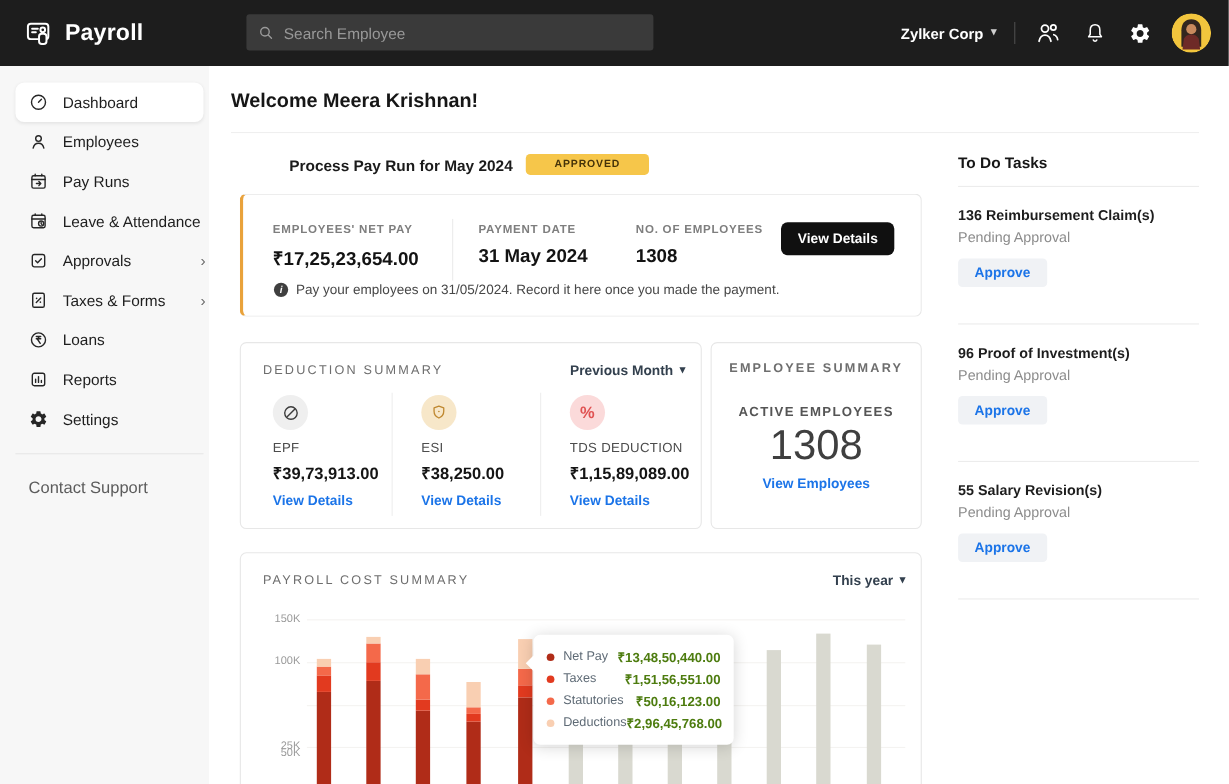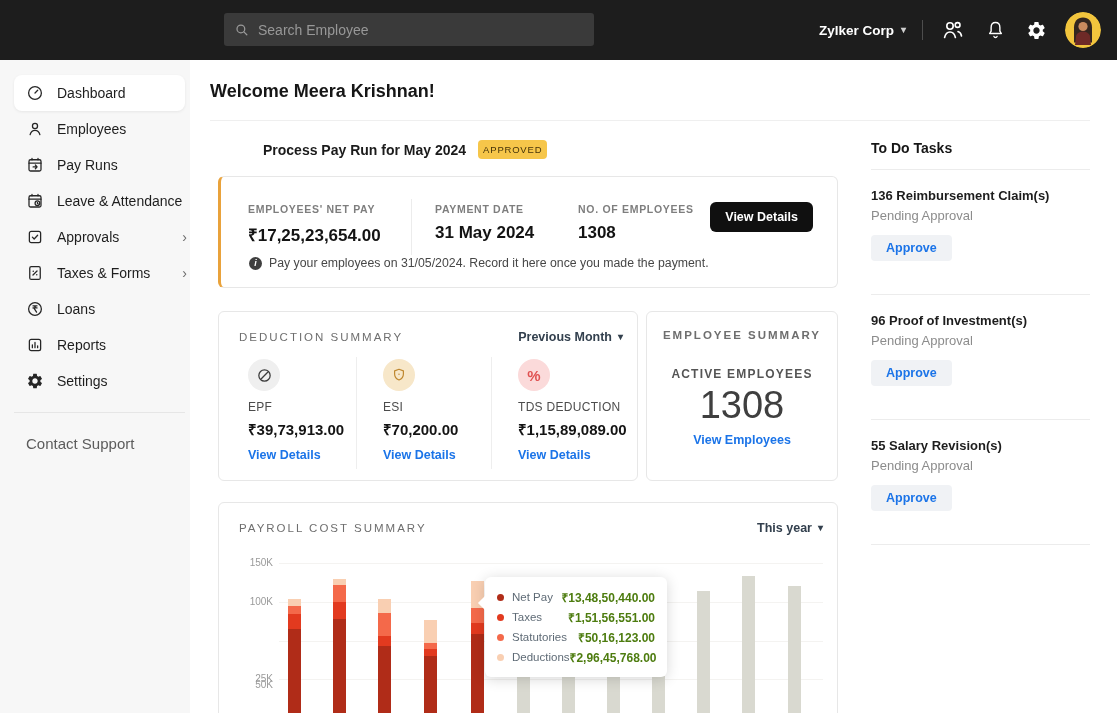--- a/index.html
+++ b/index.html
@@ -47,22 +47,22 @@
   .side-divider { border:none; border-top:1px solid #e6e6e6; margin:13px 14px 0 14px; }
   .contact-support { margin:22px 0 0 26px; font-size:15px; color:#5c5c5c; cursor:pointer; }
 
   
   .main { position:absolute; left:190px; top:60px; width:917px; height:653px; background:#fff; }
   .welcome-title { position:absolute; left:20px; top:21px; font-size:18px; font-weight:700; color:#161616; }
   .header-divider { position:absolute; left:20px; top:60px; width:880px; border-top:1px solid #efefef; }
 
   .section-row { position:absolute; left:28px; top:80px; display:flex; align-items:center; gap:12px; }
   .section-title { font-size:14px; font-weight:700; color:#1b1b1b;margin-left:45px; }
-  .badge { background:var(--badge-bg); color:var(--badge-text); font-size:9.5px; font-weight:400;
-    letter-spacing:.8px; padding:4px 5px; border-radius:4px; }
+  .badge { background:var(--badge-bg); color:var(--badge-text); font-size:9.5px; font-weight:700;
+    letter-spacing:.8px; padding:4px 26px; border-radius:4px; }
 
   .card { position:absolute; background:#fff; border:1px solid #e7e7e7; border-radius:6px; }
 
   
   .payrun-card { left:28px; top:116px; width:620px; height:112px; border-left:3px solid var(--amber-accent); }
   .stat-col { position:absolute; top:26px; }
   .stat-label { font-size:10.5px; letter-spacing:.7px; color:#7e7e7e; font-weight:600; }
   .stat-value { margin-top:8px; font-size:17px; font-weight:700; color:#131313; }
   .stat-div { position:absolute; left:190px; top:22px; height:56px; width:1px; background:#ececec; }
   .view-details-btn { position:absolute; right:24px; top:25px; background:var(--black-button); color:#fff;
@@ -116,20 +116,31 @@
   .task { padding:18px 0 20px 0; }
   .task-title { font-size:13px; font-weight:700; color:#1d1d1d; }
   .task-status { margin-top:5px; font-size:13px; color:#8c8c8c; }
   .approve-btn { margin-top:12px; background:var(--approve-bg); border:none; border-radius:4px;
     color:var(--link-blue); font-size:12.5px; font-weight:700; padding:6px 15px; cursor:pointer; }
 </style>
 </head>
 <body>
 
 <header class="topbar">
+  <div class="brand">
+    <span>
+      <svg width="27" height="27" viewBox="0 0 24 24" fill="none" stroke="#fff" stroke-width="1.6" stroke-linecap="round" stroke-linejoin="round">
+        <rect x="3" y="4" width="16.5" height="12.5" rx="2.4"></rect>
+        <path d="M6.4 8.2h4.6M6.4 11h3"></path>
+        <circle cx="15" cy="9" r="1.9"></circle>
+        <rect x="12" y="12.2" width="6" height="8.2" rx="2.2" fill="#1d1d1d"></rect>
+      </svg>
+    </span>
+    <span class="app-name">Payroll</span>
+  </div>
 
   <div class="searchbox">
     <svg width="15" height="15" viewBox="0 0 24 24" fill="none" stroke="#9a9a9a" stroke-width="2" stroke-linecap="round">
       <circle cx="11" cy="11" r="6.2"></circle>
         <path d="M15.8 15.8L20.5 20.5"></path>
     </svg>
     <input type="text" placeholder="Search Employee" style="">
   </div>
 
   <div class="top-right">
@@ -310,21 +321,21 @@
     </div>
     <div class="ded-div" style="left:137px;"></div>
     <div class="ded-col" style="left:164px;">
       <div class="icon-circle esi-bg">
         <svg width="16" height="16" viewBox="0 0 24 24" fill="none" stroke="currentColor" stroke-width="1.8" stroke-linejoin="round">
             <path d="M12 3.4l6.6 2.4v4.6c0 4.3-2.7 7.6-6.6 9.1-3.9-1.5-6.6-4.8-6.6-9.1V5.8z"></path>
             <circle cx="12" cy="10.7" r="1.1" fill="currentColor" stroke="none"></circle>
           </svg>
       </div>
       <div class="ded-label">ESI</div>
-      <div class="ded-value">₹70,200.00</div>
+      <div class="ded-value">₹38,250.00</div>
       <span class="ded-link">View Details</span>
     </div>
     <div class="ded-div" style="left:272px;"></div>
     <div class="ded-col" style="left:299px; width:118px;">
       <div class="icon-circle tds-bg">%</div>
       <div class="ded-label">TDS DEDUCTION</div>
       <div class="ded-value">₹1,15,89,089.00</div>
       <span class="ded-link">View Details</span>
     </div>
   </section>

